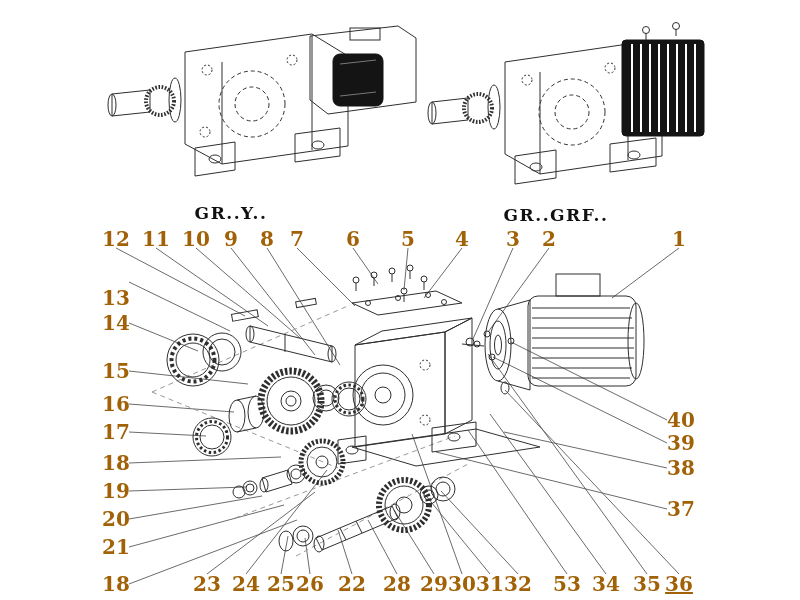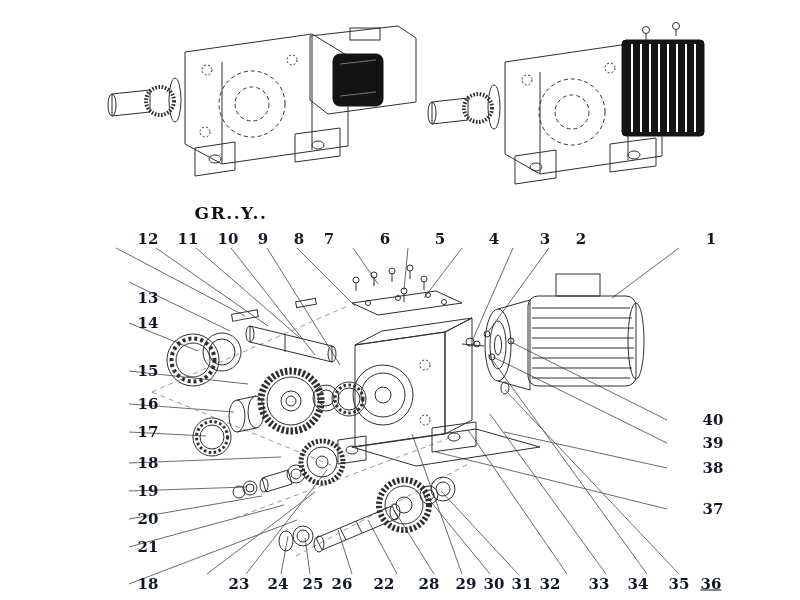--- a/index.html
+++ b/index.html
@@ -10,23 +10,22 @@
     background:#ffffff; overflow:hidden;
   }
   #art { position:absolute; left:0; top:0; width:800px; height:600px; }
   .variant-label {
     position:absolute; transform:translate(-50%,-50%);
     font-weight:bold; font-size:17px; letter-spacing:1.5px; color:#111;
     white-space:nowrap;
   }
   .callout {
     position:absolute; transform:translate(-50%,-50%);
-    font-weight:bold; font-size:15px; color:#0f172a; line-height:1;
+    font-weight:bold; font-size:20px; color:#a16207; line-height:1;
     white-space:nowrap;
-    margin-left:32px;
   }
 </style>
 </head>
 <body>
 
 <div class="stage">
 
   <svg id="art" viewBox="0 0 800 600" xmlns="http://www.w3.org/2000/svg">
 
     <g id="leaders" stroke="#5a5a5a" stroke-width="0.9">
@@ -266,20 +265,21 @@
           <circle cx="429" cy="495" r="5"></circle>
           <circle cx="443" cy="489" r="12"></circle>
           <circle cx="443" cy="489" r="7"></circle>
         </g>
 
       </g>
     </g>
   </svg>
 
   <div class="variant-label" style="left:231px; top:213px;">GR..Y..</div>
+  <div class="variant-label" style="left:556px; top:215px;">GR..GRF..</div>
 
   <div id="callouts">
       <span class="callout" style="left: 116px; top: 239px;">12</span>
       <span class="callout" style="left: 156px; top: 239px;">11</span>
       <span class="callout" style="left: 196px; top: 239px;">10</span>
       <span class="callout" style="left: 231px; top: 239px;">9</span>
       <span class="callout" style="left: 267px; top: 239px;">8</span>
       <span class="callout" style="left: 297px; top: 239px;">7</span>
       <span class="callout" style="left: 353px; top: 239px;">6</span>
       <span class="callout" style="left: 408px; top: 239px;">5</span>
@@ -300,21 +300,21 @@
       <span class="callout" style="left: 207px; top: 584px;">23</span>
       <span class="callout" style="left: 246px; top: 584px;">24</span>
       <span class="callout" style="left: 281px; top: 584px;">25</span>
       <span class="callout" style="left: 310px; top: 584px;">26</span>
       <span class="callout" style="left: 352px; top: 584px;">22</span>
       <span class="callout" style="left: 397px; top: 584px;">28</span>
       <span class="callout" style="left: 434px; top: 584px;">29</span>
       <span class="callout" style="left: 462px; top: 584px;">30</span>
       <span class="callout" style="left: 490px; top: 584px;">31</span>
       <span class="callout" style="left: 518px; top: 584px;">32</span>
-      <span class="callout" style="left: 567px; top: 584px;">33</span>
+      <span class="callout" style="left: 567px; top: 584px;">53</span>
       <span class="callout" style="left: 606px; top: 584px;">34</span>
       <span class="callout" style="left: 647px; top: 584px;">35</span>
       <span class="callout" style="left: 679px; top: 584px; text-decoration: underline;">36</span>
       <span class="callout" style="left: 681px; top: 420px;">40</span>
       <span class="callout" style="left: 681px; top: 443px;">39</span>
       <span class="callout" style="left: 681px; top: 468px;">38</span>
       <span class="callout" style="left: 681px; top: 509px;">37</span>
     </div>
 
 </div>

